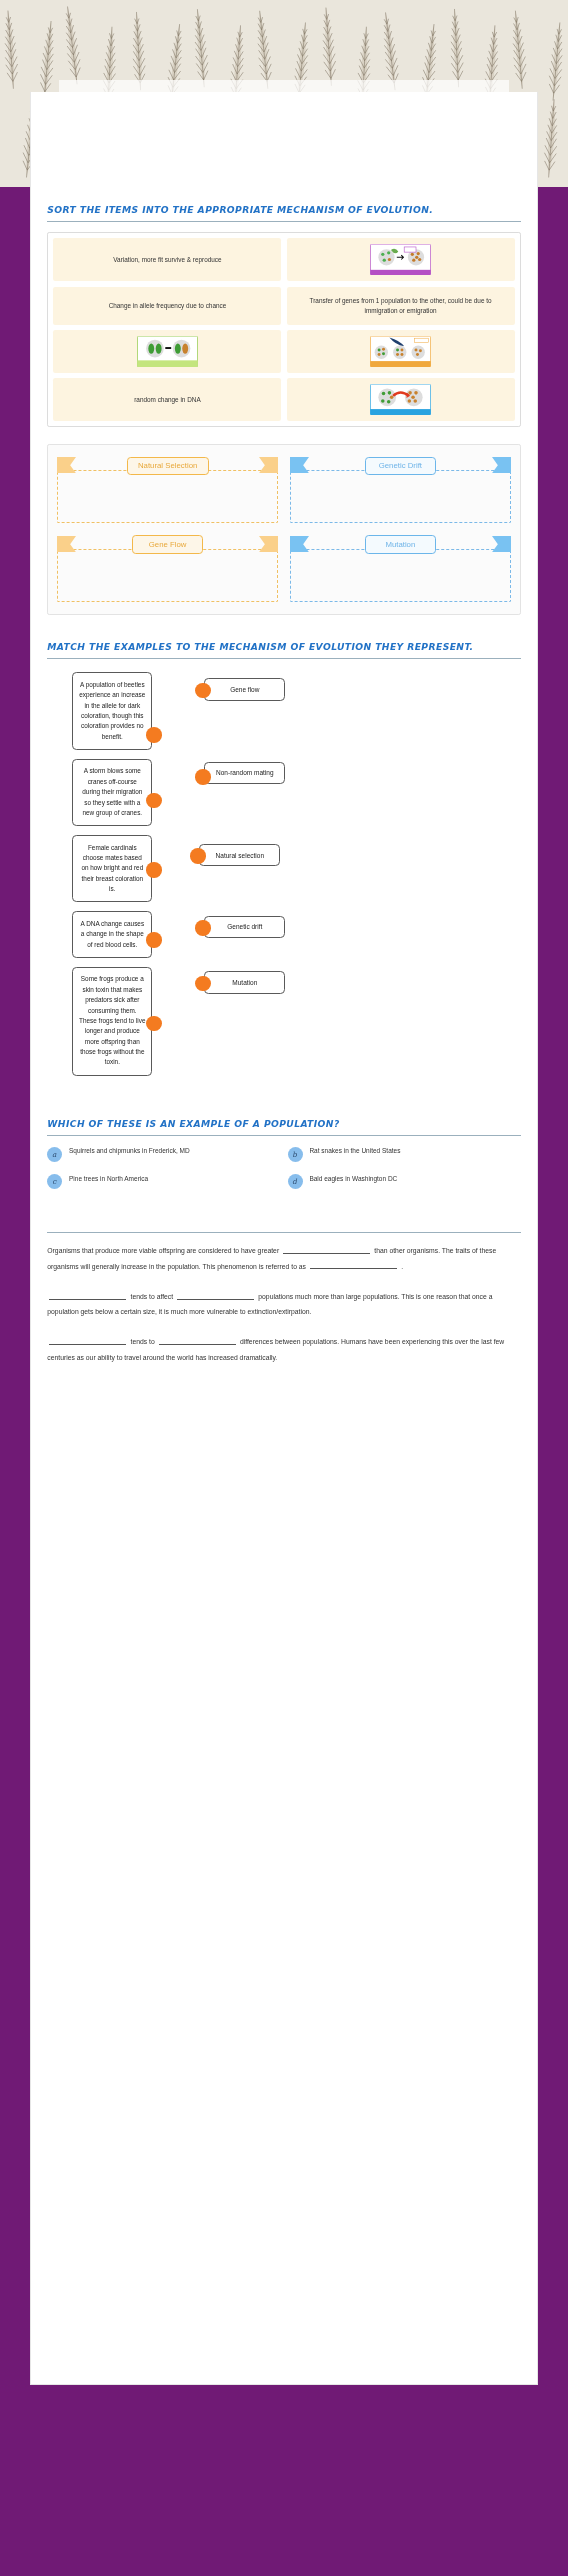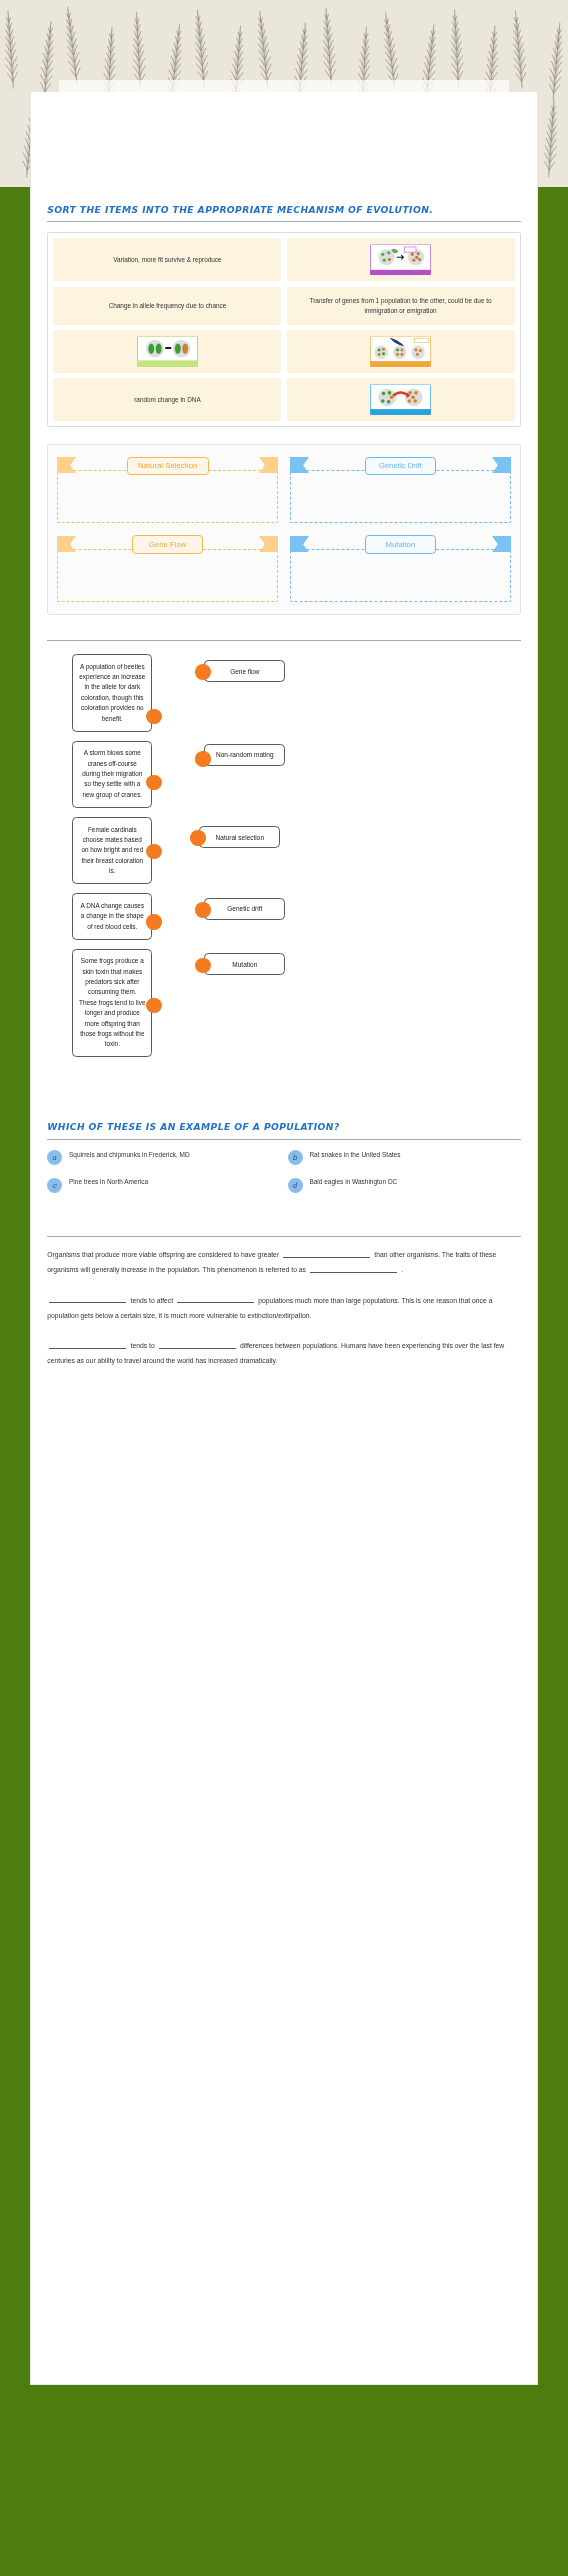--- a/index.html
+++ b/index.html
@@ -2,21 +2,21 @@
 <html style="font-size:12px"><head>
 <meta charset="utf-8">
 <style>
   * { box-sizing: border-box; margin: 0; padding: 0; }
   html, body { width: 568px; }
   body {
     background: #fadf8e;
     font-family: "Liberation Sans", sans-serif;
     -webkit-font-smoothing: antialiased;
   }
-  .page { width: 568px; min-height: 2576px; position: relative; background:#4d7c0f; }
+  .page { width: 568px; min-height: 2576px; position: relative; background:#701a75; }
 
   
   .hero {
     position: relative;
     height: 187px;
     overflow: hidden;
     background: #e9e5db;
   }
   .feather-bg { position:absolute; inset:0; }
   .title-band {
@@ -425,20 +425,21 @@
               </svg>
             <div class="plate">Mutation</div>
           </div>
           <div class="dropbox"></div>
         </div>
 
       </div>
     </div>
 
     <div class="section" style="margin-top:25px;">
+      <div class="sec-title">Match the examples to the mechanism of evolution they represent.</div>
       <div class="sec-rule"></div>
 
       <div class="match-area">
 
         <div class="match-row">
           <div class="match-left">A population of beetles experience an increase in the allele for dark coloration, though this coloration provides no benefit.</div>
           <div class="dot" style="left:99px; top:55px;"></div>
           <div class="match-right" style="position:absolute; left:157px; top:6px;">Gene flow</div>
           <div class="dot" style="left:148px; top:10.4px;"></div>
         </div>
@@ -467,21 +468,21 @@
         <div class="match-row" style="margin-top:9px;">
           <div class="match-left">Some frogs produce a skin toxin that makes predators sick after consuming them. These frogs tend to live longer and produce more offspring than those frogs without the toxin.</div>
           <div class="dot" style="left:99px; top:49px;"></div>
           <div class="match-right" style="position:absolute; left:157px; top:4.4px;">Mutation</div>
           <div class="dot" style="left:148px; top:9px;"></div>
         </div>
 
       </div>
     </div>
 
-    <div class="section" style="margin-top:63px;">
+    <div class="section" style="margin-top:41px;">
       <div class="sec-title">Which of these is an example of a population?</div>
       <div class="sec-rule"></div>
 
       <div class="mc-grid">
         <div class="mc-opt">
           <div class="mc-badge">a</div>
           <div class="mc-text">Squirrels and chipmunks in Frederick, MD</div>
         </div>
         <div class="mc-opt">
           <div class="mc-badge">b</div>

